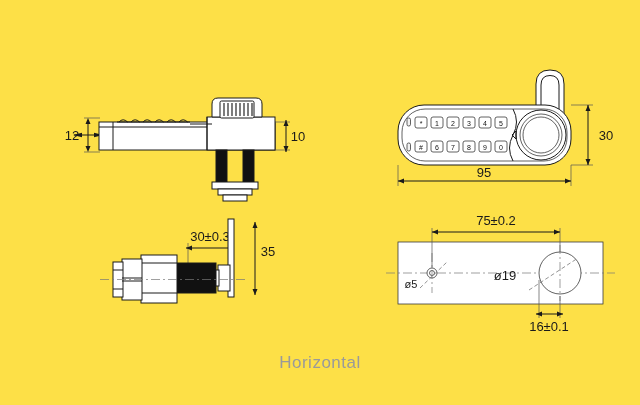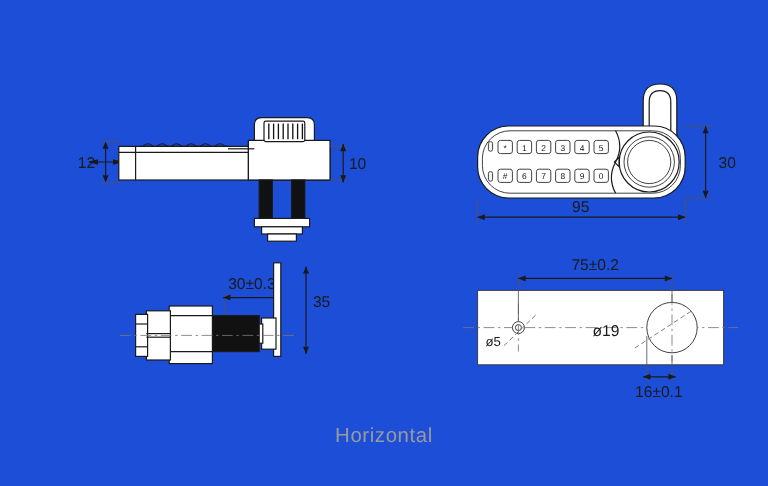--- a/index.html
+++ b/index.html
@@ -6,21 +6,21 @@
   html, body {
     margin: 0; padding: 0;
     width: 640px; height: 405px;
     background: #ffffff;
     font-family: "Liberation Sans", sans-serif;
     overflow: hidden;
   }
   #sheet {
     position: relative;
     width: 640px; height: 405px;
-    background: #1d4ed8;
+    background: #fde047;
   }
   #sheet svg { display: block; }
   .dim-text {
     font-family: "Liberation Sans", sans-serif;
     font-size: 13px;
     fill: #1a1a1a;
   }
   .dim-text-sm {
     font-family: "Liberation Sans", sans-serif;
     font-size: 11px;

